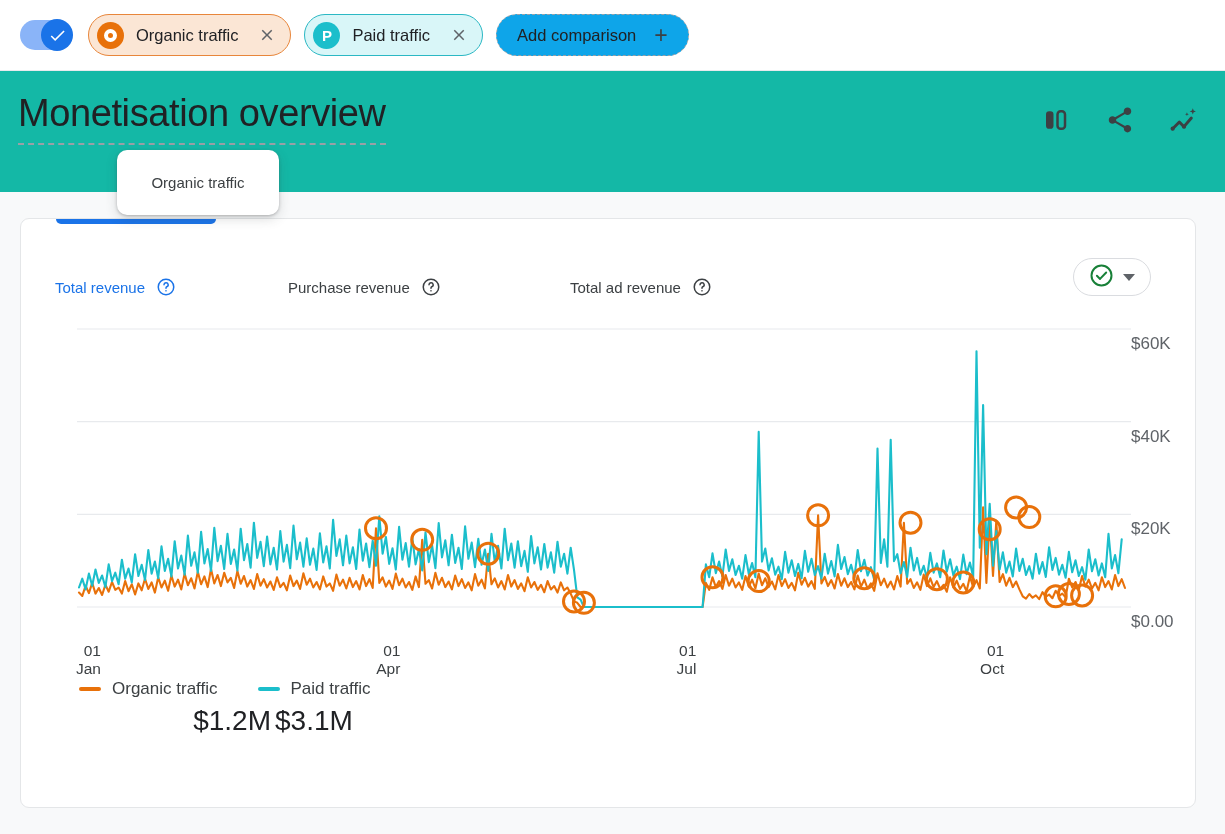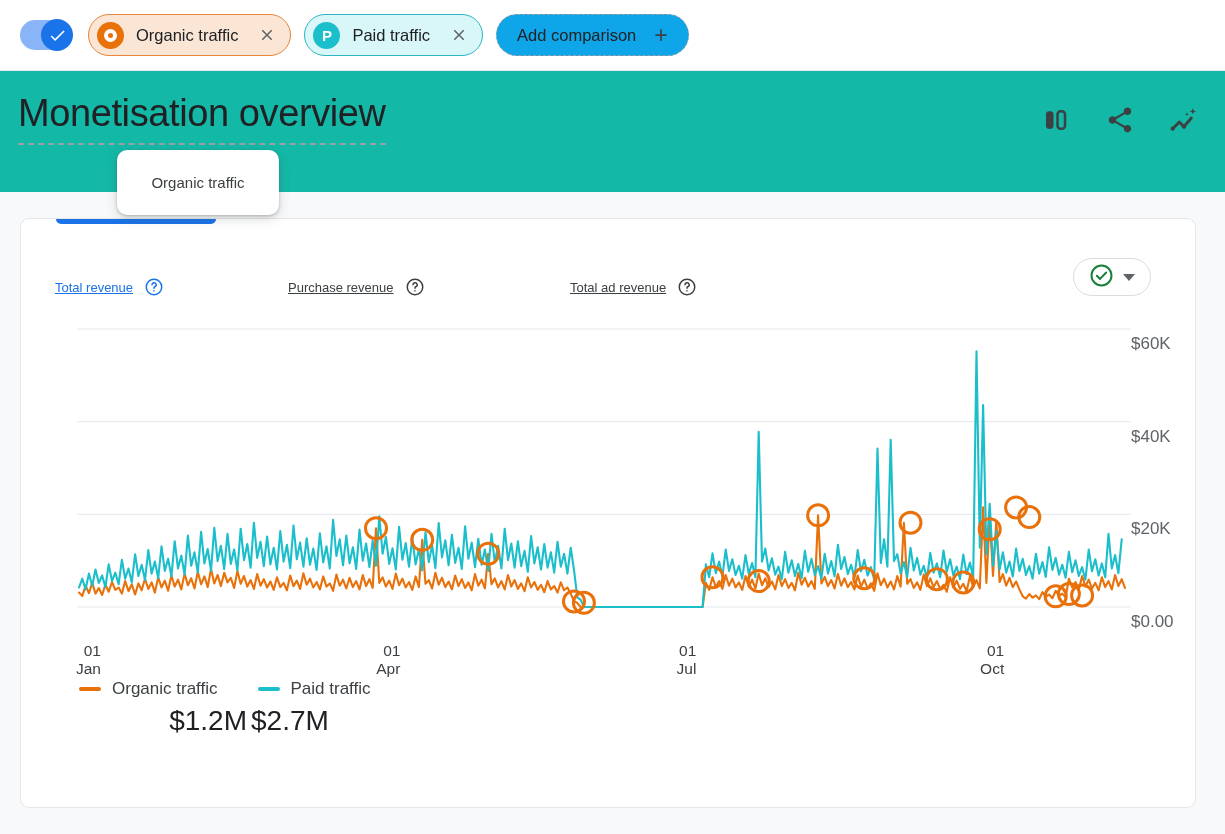--- a/index.html
+++ b/index.html
@@ -98,21 +98,21 @@
     position: absolute; left: 20px; top: 26px; width: 1176px; height: 590px;
     background: #fff; border-radius: 9px; border: 1px solid #e4e6e8;
     overflow: hidden;
   }
   .tab-indicator {
     position: absolute; left: 35px; top: -5px; width: 160px; height: 10px;
     background: #1a73e8; border-radius: 5px;
   }
   .tabs { position: absolute; left: 0; top: 42px; width: 100%; height: 52px; display: flex; align-items: center; }
   .tab { display: flex; align-items: center; cursor: pointer; white-space: nowrap; }
-  .tab .tab-label { font-size: 13px; color: #3c4043; text-decoration: underline; }
+  .tab .tab-label { font-size: 15px; color: #3c4043; }
   .tab.active .tab-label { color: #1a73e8; }
   .tab .help { margin-left: 11px; display: flex; }
   .tab .help svg { width: 20px; height: 20px; }
   .tab.active .help svg { stroke: #1a73e8; }
   .tab1 { position: absolute; left: 34px; }
   .tab2 { position: absolute; left: 267px; }
   .tab3 { position: absolute; left: 549px; }
 
   .status-pill {
     position: absolute; right: 44px; top: 39px;
@@ -322,20 +322,20 @@
           <div class="legend-item" style="margin-right:40px">
             <span class="legend-swatch" style="background:#e8710a"></span>
             <span class="legend-name">Organic traffic</span>
           </div>
           <div class="legend-item">
             <span class="legend-swatch" style="background:#1bbecb"></span>
             <span class="legend-name">Paid traffic</span>
           </div>
         </div>
         <div class="legend-values">
-          <span class="legend-value" style="margin-left:16px;width:152px">$1.2M</span>
-          <span class="legend-value" style="margin-left:4px">$2.7M</span>
+          <span class="legend-value" style="margin-left:40px;width:152px">$1.2M</span>
+          <span class="legend-value" style="margin-left:4px">$3.1M</span>
         </div>
       </div>
 
     </div>
   </div>
 </div>
 
 </body></html>

